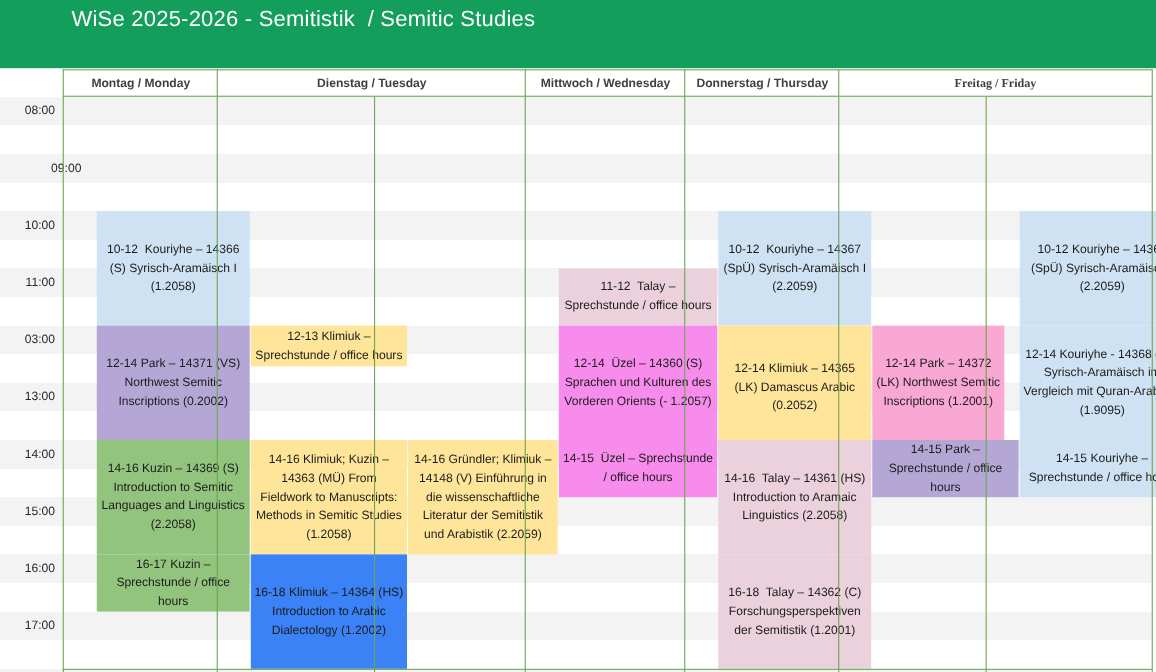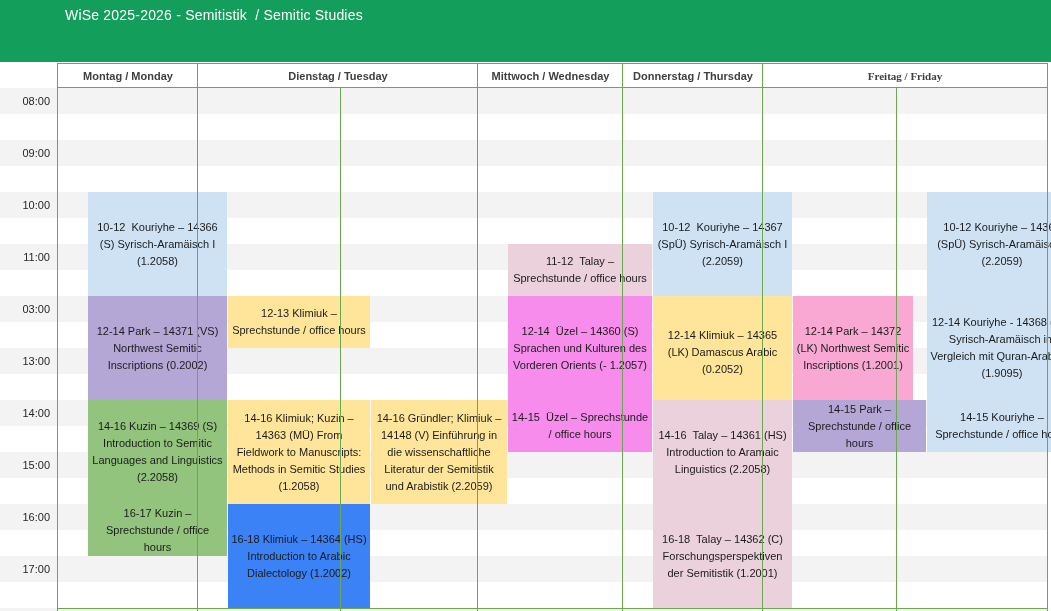--- a/index.html
+++ b/index.html
@@ -7,21 +7,21 @@
     width:1051px;height:611px;position:relative;overflow:hidden;
     background:#ffffff;
     font-family:"Liberation Sans", sans-serif;
   }
   .banner{
     position:absolute;left:0;top:0;width:1051px;height:62px;
     background:#149e5b;
   }
   .title{
     position:absolute;left:65px;top:7px;
-    font-size:14px;font-weight:500;color:#ffffff;
+    font-size:20px;font-weight:500;color:#ffffff;
     white-space:pre;letter-spacing:0.2px;
   }
   .stripes{
     position:absolute;left:0;top:88px;width:1047px;height:523px;
     background:repeating-linear-gradient(
       to bottom,
       #f3f3f3 0px, #f3f3f3 26px,
       #ffffff 26px, #ffffff 52px);
   }
   .header-row{
@@ -64,36 +64,36 @@
 
 <div id="headers">
     <div class="day-header" style="left: 57px; width: 141px;">Montag / Monday</div>
     <div class="day-header" style="left: 197px; width: 281px;">Dienstag / Tuesday</div>
     <div class="day-header" style="left: 477px; width: 146px;">Mittwoch / Wednesday</div>
     <div class="day-header" style="left: 622px; width: 141px;">Donnerstag / Thursday</div>
     <div class="day-header last" style="left: 762px; width: 286px; font-family: Liberation Serif, serif;">Freitag / Friday</div>
   </div>
 <div id="times">
     <div class="time-label" style="top: 88px;">08:00</div>
-    <div class="time-label" style="top: 140px;">09:00</div>
+    <div class="time-label" style="top: 140px; padding-left: 24px;">09:00</div>
     <div class="time-label" style="top: 192px;">10:00</div>
     <div class="time-label" style="top: 244px;">11:00</div>
     <div class="time-label" style="top: 296px;">03:00</div>
     <div class="time-label" style="top: 348px;">13:00</div>
     <div class="time-label" style="top: 400px;">14:00</div>
     <div class="time-label" style="top: 452px;">15:00</div>
     <div class="time-label" style="top: 504px;">16:00</div>
     <div class="time-label" style="top: 556px;">17:00</div>
   </div>
 <div id="events">
     <div class="event" style="left: 58px; width: 139px; top: 192px; height: 104px; background: rgb(207, 226, 243);">10-12  Kouriyhe – 14366 (S) Syrisch-Aramäisch I (1.2058)</div>
     <div class="event" style="left: 58px; width: 139px; top: 296px; height: 104px; background: rgb(180, 167, 214);">12-14 Park – 14371 (VS) Northwest Semitic Inscriptions (0.2002)</div>
     <div class="event" style="left: 58px; width: 139px; top: 400px; height: 104px; background: rgb(147, 196, 125);">14-16 Kuzin – 14369 (S) Introduction to Semitic Languages and Linguistics (2.2058)</div>
     <div class="event" style="left: 58px; width: 139px; top: 504px; height: 52px; background: rgb(147, 196, 125);">16-17 Kuzin – Sprechstunde / office hours</div>
-    <div class="event" style="left: 198px; width: 142px; top: 296px; height: 52px; background: rgb(255, 229, 153);">12-13 Klimiuk – Sprechstunde / office hours</div>
+    <div class="event" style="left: 198px; width: 142px; top: 296px; height: 37px; background: rgb(255, 229, 153);">12-13 Klimiuk – Sprechstunde / office hours</div>
     <div class="event" style="left: 198px; width: 142px; top: 400px; height: 104px; background: rgb(255, 229, 153);">14-16 Klimiuk; Kuzin – 14363 (MÜ) From Fieldwork to Manuscripts: Methods in Semitic Studies (1.2058)</div>
     <div class="event" style="left: 198px; width: 142px; top: 504px; height: 104px; background: #3b82f6;">16-18 Klimiuk – 14364 (HS) Introduction to Arabic Dialectology (1.2002)</div>
     <div class="event" style="left: 341px; width: 136px; top: 400px; height: 104px; background: rgb(255, 229, 153);">14-16 Gründler; Klimiuk – 14148 (V) Einführung in die wissenschaftliche Literatur der Semitistik und Arabistik (2.2059)</div>
     <div class="event" style="left: 478px; width: 144px; top: 244px; height: 52px; background: rgb(234, 209, 220);">11-12  Talay – Sprechstunde / office hours</div>
     <div class="event" style="left: 478px; width: 144px; top: 296px; height: 104px; background: rgb(248, 140, 237);">12-14  Üzel – 14360 (S) Sprachen und Kulturen des Vorderen Orients (- 1.2057)</div>
     <div class="event" style="left: 478px; width: 144px; top: 400px; height: 52px; background: rgb(248, 140, 237);">14-15  Üzel – Sprechstunde / office hours</div>
     <div class="event" style="left: 623px; width: 139px; top: 192px; height: 104px; background: rgb(207, 226, 243);">10-12  Kouriyhe – 14367 (SpÜ) Syrisch-Aramäisch I (2.2059)</div>
     <div class="event" style="left: 623px; width: 139px; top: 296px; height: 112px; background: rgb(255, 229, 153);">12-14 Klimiuk – 14365 (LK) Damascus Arabic (0.2052)</div>
     <div class="event" style="left: 623px; width: 139px; top: 400px; height: 104px; background: rgb(234, 209, 220);">14-16  Talay – 14361 (HS) Introduction to Aramaic Linguistics (2.2058)</div>
     <div class="event" style="left: 623px; width: 139px; top: 504px; height: 104px; background: rgb(234, 209, 220);">16-18  Talay – 14362 (C) Forschungsperspektiven der Semitistik (1.2001)</div>

